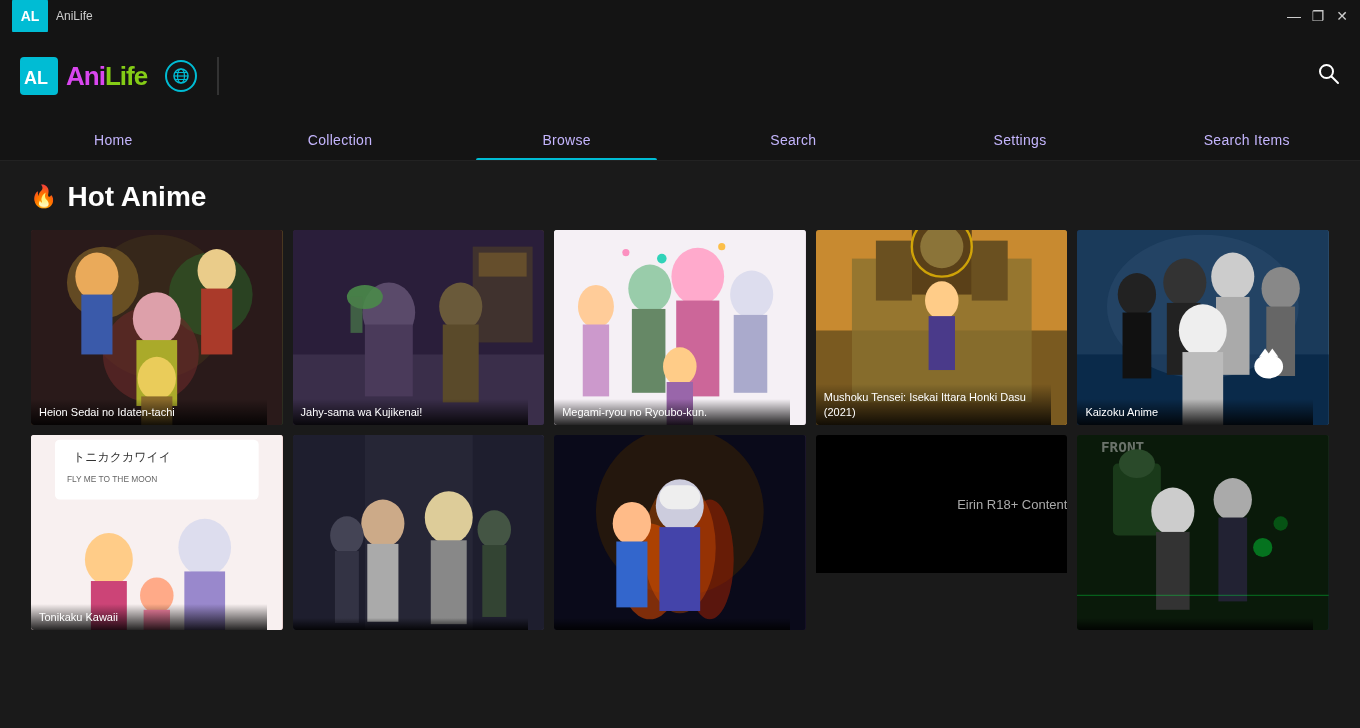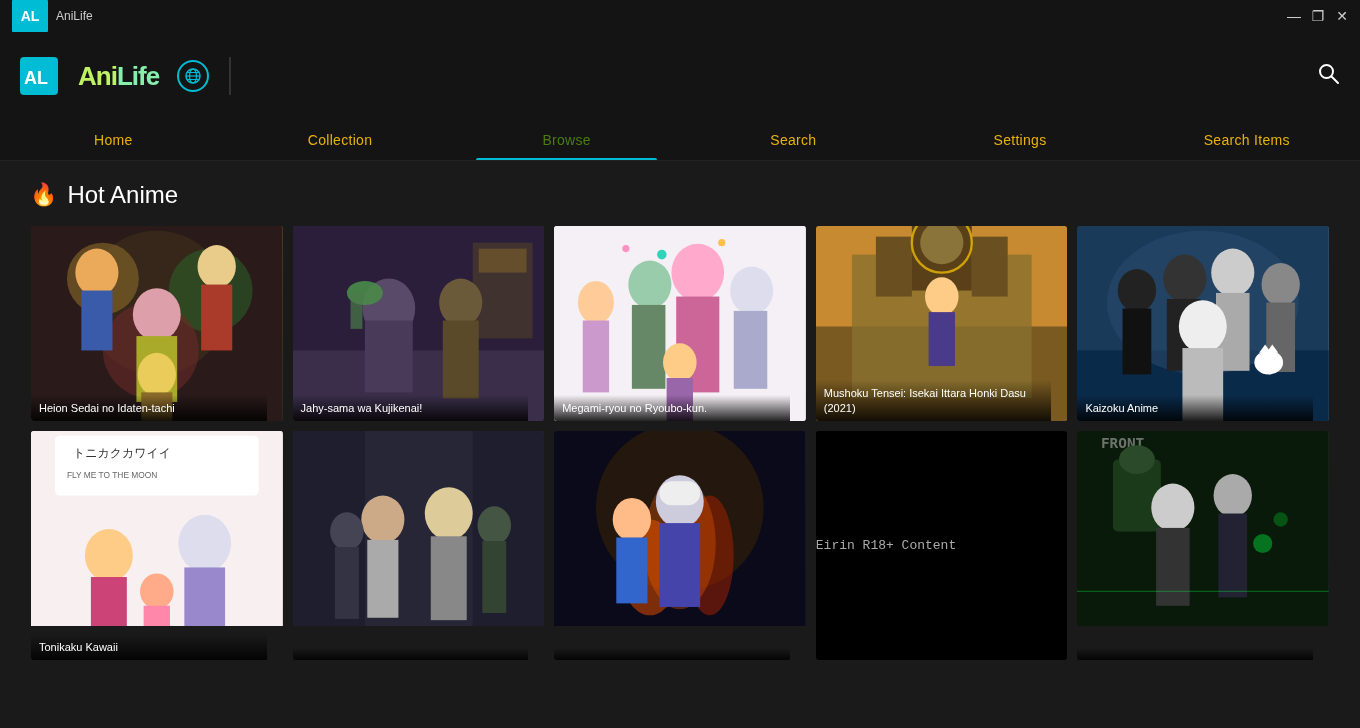--- a/index.html
+++ b/index.html
@@ -95,27 +95,27 @@
     .nav {
       display: flex;
       background: #141414;
       border-bottom: 1px solid #222;
     }
     .nav-item {
       flex: 1;
       text-align: center;
       padding: 12px 0;
       font-size: 14px;
-      color: #eab308;
+      color: #c4b5fd;
       cursor: pointer;
       position: relative;
       letter-spacing: 0.3px;
     }
     .nav-item.active {
-      color: #4d7c0f;
+      color: #c4b5fd;
     }
     .nav-item.active::after {
       content: '';
       position: absolute;
       bottom: 0;
       left: 10%;
       right: 10%;
       height: 2px;
       background: #00bcd4;
       border-radius: 2px 2px 0 0;
@@ -134,22 +134,22 @@
       display: flex;
       align-items: center;
       gap: 10px;
       margin-bottom: 16px;
     }
     .fire-icon {
       color: #00bcd4;
       font-size: 22px;
     }
     .section-title {
-      font-size: 24px;
-      font-weight: 400;
+      font-size: 28px;
+      font-weight: 700;
       color: #fff;
     }
 
     
     .anime-grid {
       display: grid;
       grid-template-columns: repeat(5, 1fr);
       gap: 8px;
     }
     .anime-card {
@@ -189,38 +189,37 @@
       height: 195px;
       position: relative;
       overflow: hidden;
     }
 
     
     .r18-card {
       background: #000;
       display: flex;
       align-items: center;
-      justify-content: flex-start;
-      height: 229px;
-      font-family: Liberation Mono, monospace;
+      justify-content: flex-end;
+      height: 138px;
     }
     .r18-text {
       color: #aaa;
       font-size: 13px;
     }
 
     
     .app-name {
       font-size: 26px;
       font-weight: bold;
       color: #fff;
       letter-spacing: -1px;
     }
-    .app-name .ani { color: #bef264; margin-left: 12px; }
-    .app-name .life { color: #86efac; margin-top: 40px; }
+    .app-name .ani { color: #d946ef; }
+    .app-name .life { color: #84cc16; margin-top: 40px; }
   </style>
 </head>
 <body>
 
 <div class="title-bar">
   <div class="title-bar-left">
     <div class="logo-icon">
       <span>AL</span>
     </div>
     <span>AniLife</span>

